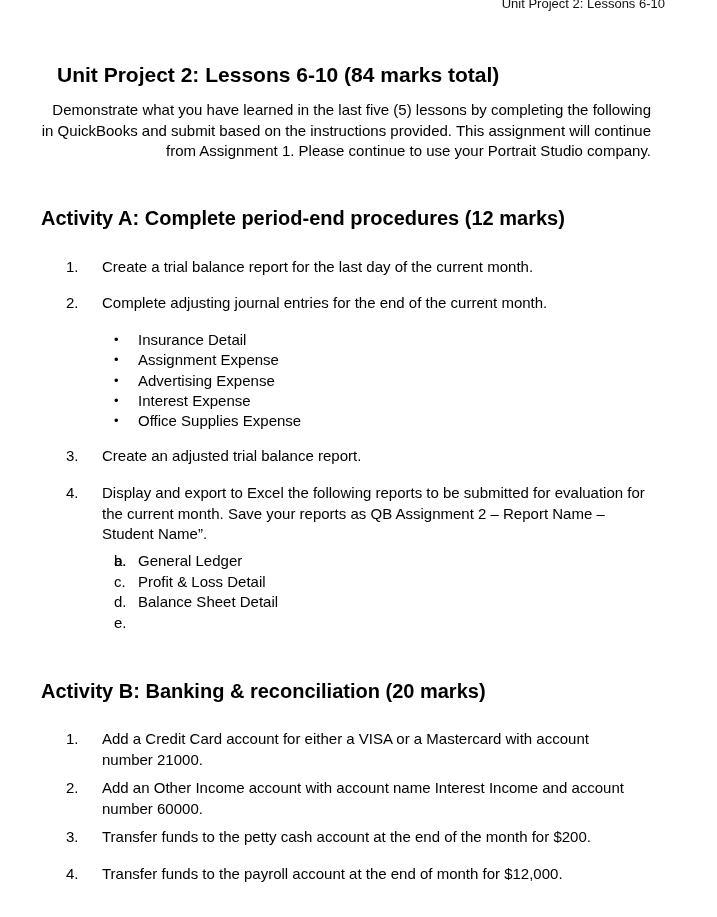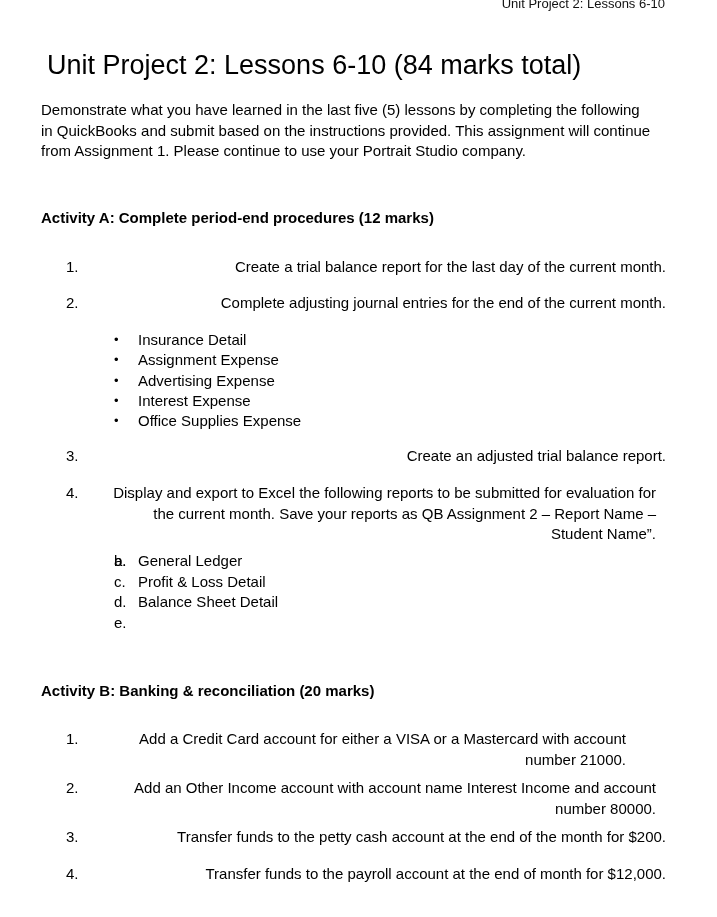--- a/index.html
+++ b/index.html
@@ -20,60 +20,60 @@
       top: -4px;
       right: 52px;
       font-size: 13px;
       line-height: 16px;
       color: #111;
     }
     .page-title {
       position: absolute;
       left: 41px;
       top: 45px;
-      margin: 6px;
-      font-size: 27px;
-      font-weight: normal;
+      margin: 16px;
+      font-size: 21px;
+      font-weight: bold;
       line-height: 28px;
       color: #000;
     }
     .intro {
       position: absolute;
       left: 41px;
       top: 100px;
       width: 610px;
       margin: 0;
       font-size: 15px;
       line-height: 20.5px;
+      text-align: right;
     }
     .section-heading {
       position: absolute;
       left: 41px;
       margin: 0;
-      font-size: 15px;
+      font-size: 20px;
       font-weight: bold;
       line-height: 20px;
     }
     .num-item {
       position: absolute;
       left: 66px;
       width: 600px;
       font-size: 15px;
       line-height: 20.5px;
     }
     .num-item .num {
       position: absolute;
       left: 0;
       top: 0;
       width: 22px;
     }
     .num-item .txt {
       display: block;
       margin-left: 36px;
-      text-align: right;
     }
     .bullet-list {
       position: absolute;
       left: 112px;
       top: 330px;
       margin: 0;
       padding: 0;
       list-style: none;
       font-size: 15px;
       line-height: 20.3px;
@@ -157,21 +157,21 @@
 
 <h2 class="section-heading" style="top:681px;">Activity B: Banking &amp; reconciliation (20 marks)</h2>
 
 <div class="num-item" style="top:729px; width:560px;">
   <span class="num">1.</span>
   <span class="txt">Add a Credit Card account for either a VISA or a Mastercard with account number 21000.</span>
 </div>
 
 <div class="num-item" style="top:778px; width:590px;">
   <span class="num">2.</span>
-  <span class="txt">Add an Other Income account with account name Interest Income and account number 80000.</span>
+  <span class="txt">Add an Other Income account with account name Interest Income and account number 60000.</span>
 </div>
 
 <div class="num-item" style="top:827px;">
   <span class="num">3.</span>
   <span class="txt">Transfer funds to the petty cash account at the end of the month for $200.</span>
 </div>
 
 <div class="num-item" style="top:864px;">
   <span class="num">4.</span>
   <span class="txt">Transfer funds to the payroll account at the end of month for $12,000.</span>

